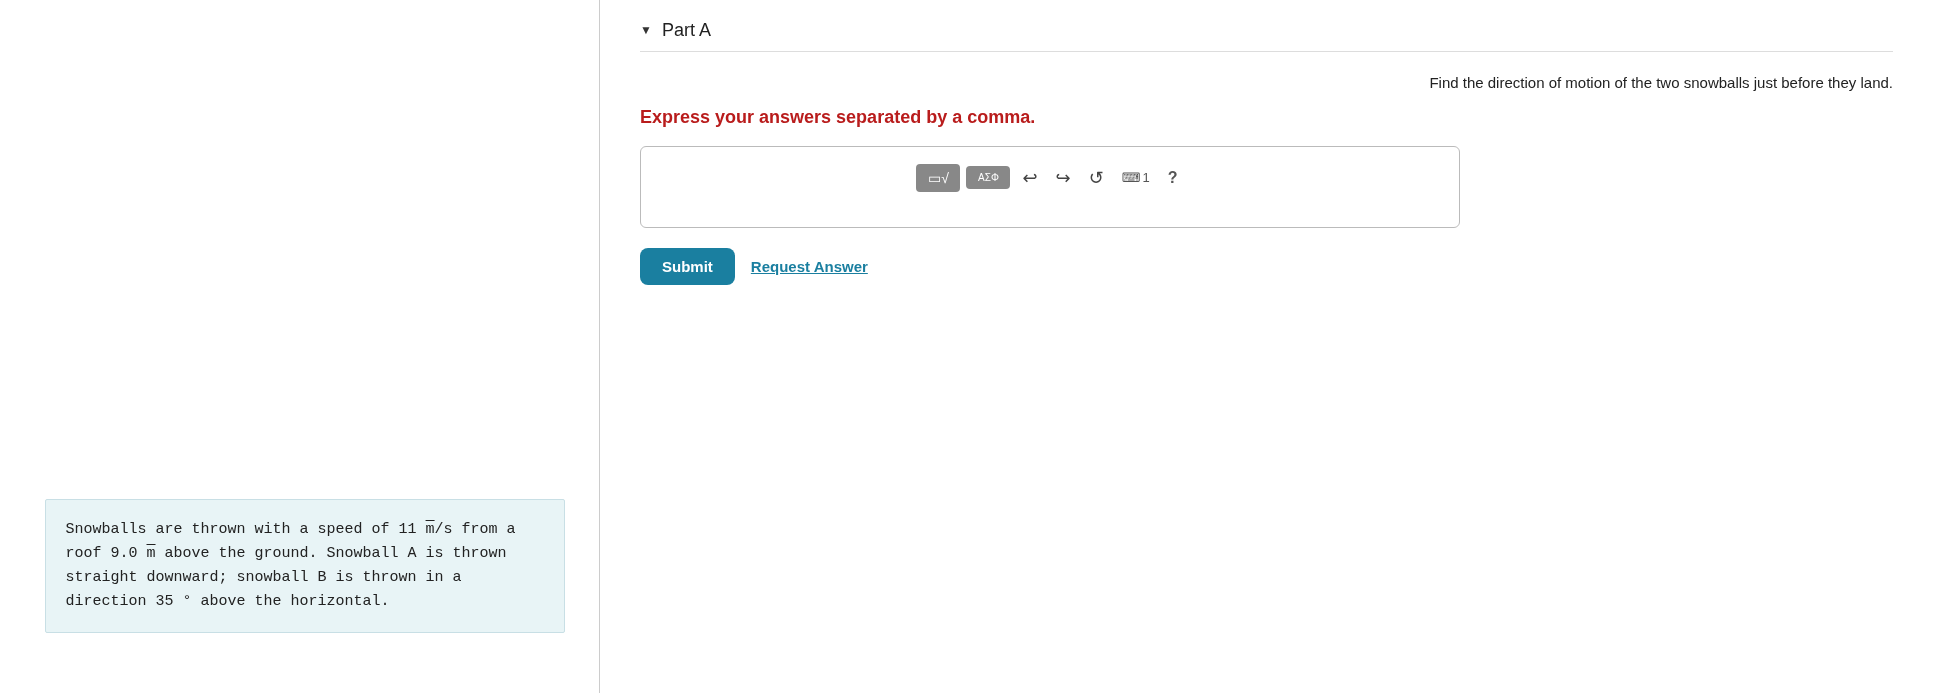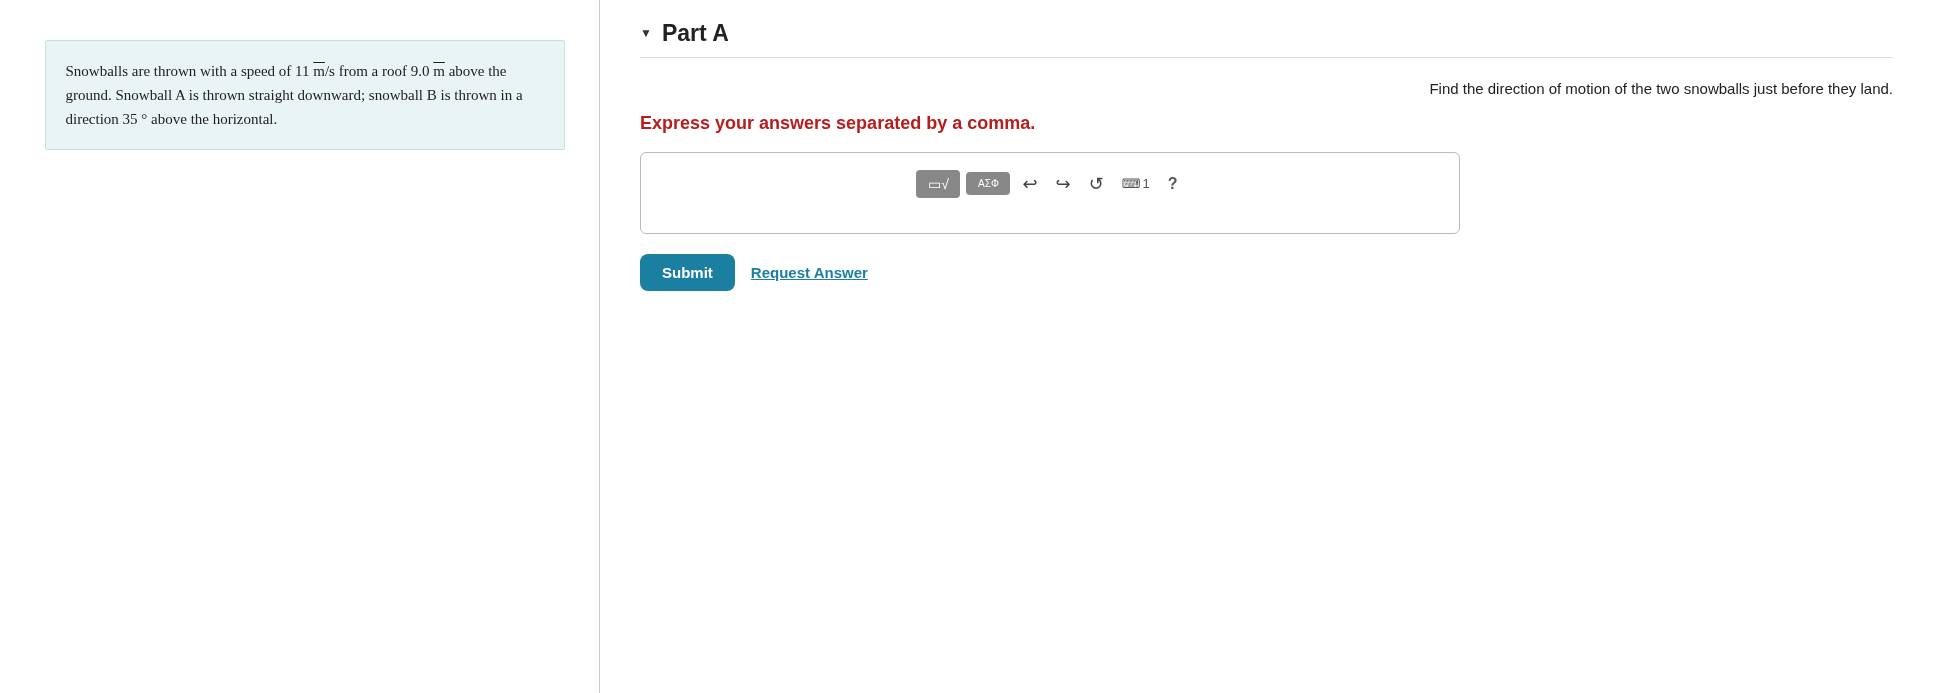--- a/index.html
+++ b/index.html
@@ -8,25 +8,26 @@
       font-size: 15px;
       background: #fff;
       color: #222;
       display: flex;
       min-height: 693px;
       width: 1933px;
     }
 
     .left-panel {
       width: 600px;
-      padding: 40px 30px 40px 40px;
-      display: flex;
-      align-items: flex-start;
+      padding: 40px 30px 60px 40px;
+      display: flex;
+      align-items: flex-end;
       justify-content: center;
       border-right: 1px solid #ccc;
+      font-family: Liberation Mono, monospace;
     }
 
     .problem-box {
       background: #e8f4f6;
       border: 1px solid #c8dfe5;
       padding: 18px 20px;
       font-size: 15px;
       line-height: 1.6;
       border-radius: 2px;
       max-width: 520px;
@@ -49,22 +50,22 @@
       padding-bottom: 10px;
       border-bottom: 1px solid #ddd;
     }
 
     .part-header .chevron {
       font-size: 12px;
       color: #333;
     }
 
     .part-header .part-title {
-      font-size: 23px;
-      font-weight: bold;
+      font-size: 18px;
+      font-weight: normal;
       font-family: Arial, sans-serif;
     }
 
     .question-text {
       font-size: 15px;
       margin-bottom: 12px;
       font-family: Arial, sans-serif;
       color: #222;
       line-height: 1.5;
       text-align: right;

